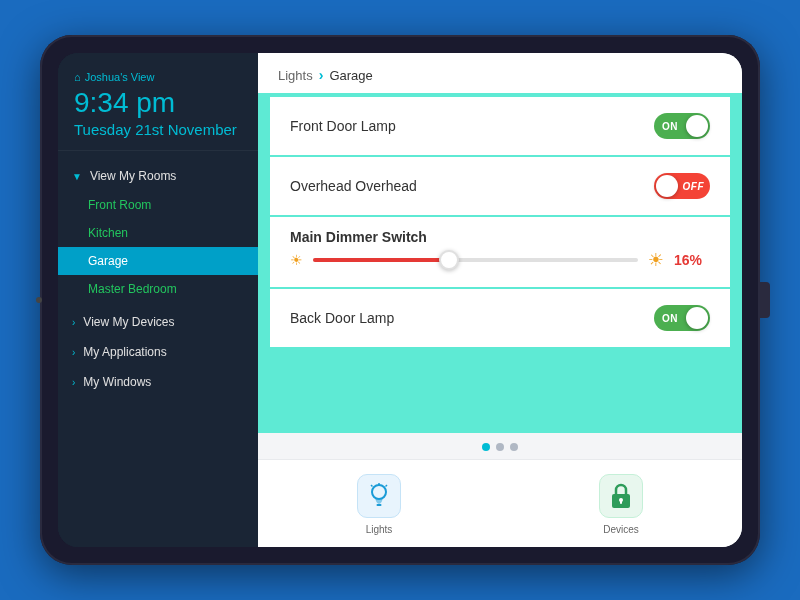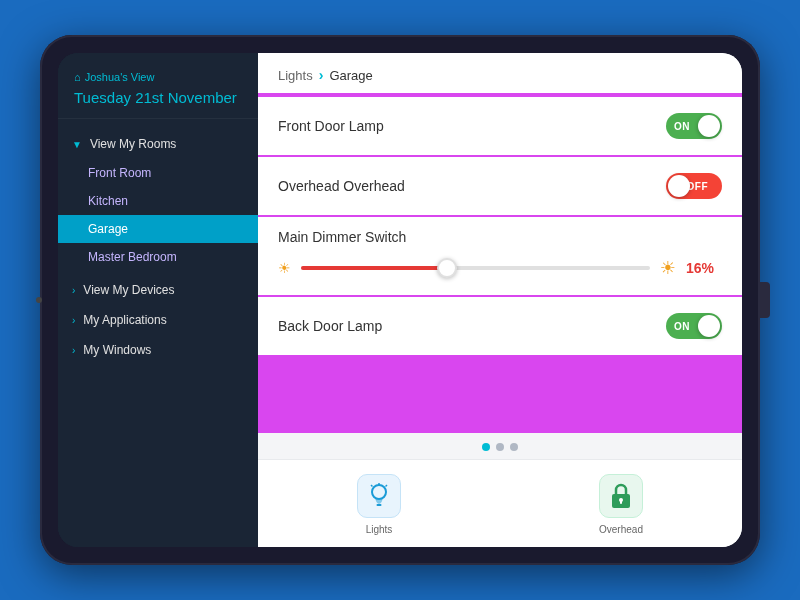--- a/index.html
+++ b/index.html
@@ -114,21 +114,21 @@
       font-size: 10px;
     }
 
     .nav-sub-items {
       padding-left: 0;
     }
 
     .nav-sub-item {
       padding: 7px 14px 7px 30px;
       font-size: 12px;
-      color: #c4b5fd;
+      color: #22c55e;
       cursor: pointer;
     }
 
     .nav-sub-item.active {
       background: #00a0c8;
       color: white;
     }
 
     .nav-collapsed {
       display: flex;
@@ -169,22 +169,22 @@
       font-weight: bold;
     }
 
     .breadcrumb-current {
       color: #333;
       font-weight: 500;
     }
 
     .controls-list {
       flex: 1;
-      padding: 4px 0;
-      background: #d946ef;
+      padding: 4px 12px;
+      background: #5eead4;
     }
 
     .control-row {
       display: flex;
       align-items: center;
       justify-content: space-between;
       padding: 16px 20px;
       background: white;
       margin-bottom: 2px;
     }
@@ -227,21 +227,22 @@
       font-weight: bold;
       color: white;
       letter-spacing: 0.5px;
     }
 
     .toggle-track.on .toggle-label-text {
       left: 8px;
     }
 
     .toggle-track.off .toggle-label-text {
-      right: 14px;
+      right: 6px;
+      font-style: italic;
     }
 
     .toggle-thumb {
       width: 22px;
       height: 22px;
       border-radius: 50%;
       background: white;
       position: absolute;
       box-shadow: 0 1px 4px rgba(0,0,0,0.3);
       top: 2px;
@@ -258,22 +259,22 @@
     
     .dimmer-row {
       background: white;
       padding: 12px 20px 16px;
       margin-bottom: 2px;
     }
 
     .dimmer-label {
       font-size: 14px;
       color: #333;
-      font-weight: 400;
-      margin-bottom: 12px;
+      font-weight: 700;
+      margin-bottom: 4px;
     }
 
     .dimmer-slider-row {
       display: flex;
       align-items: center;
       gap: 10px;
     }
 
     .sun-icon-small {
       font-size: 14px;
@@ -399,20 +400,21 @@
   <div class="left-dot"></div>
   <div class="side-button"></div>
   <div class="tablet-inner">
 
     <div class="sidebar">
       <div class="sidebar-header">
         <div class="home-label">
           <span class="home-icon">⌂</span>
           <span>Joshua's View</span>
         </div>
+        <div class="time-display">9:34 pm</div>
         <div class="date-display">Tuesday 21st November</div>
       </div>
 
       <div class="sidebar-nav">
         <div class="nav-section">
           <div class="nav-section-header">
             <span class="nav-chevron">▼</span>
             <span>View My Rooms</span>
           </div>
           <div class="nav-sub-items">
@@ -520,19 +522,19 @@
 
         <div class="bottom-icon-item">
           <div class="icon-box security">
             <svg width="26" height="28" viewBox="0 0 26 28">
               <rect x="4" y="12" width="18" height="14" rx="2" fill="#2e9c5a"></rect>
               <path d="M8 12 V8 a5 5 0 0 1 10 0 V12" fill="none" stroke="#2e9c5a" stroke-width="2.5"></path>
               <circle cx="13" cy="18" r="2" fill="white"></circle>
               <rect x="12" y="18" width="2" height="4" rx="1" fill="white"></rect>
             </svg>
           </div>
-          <span class="bottom-icon-label">Overhead</span>
+          <span class="bottom-icon-label">Devices</span>
         </div>
       </div>
     </div>
 
   </div>
 </div>
 
 </body></html>

